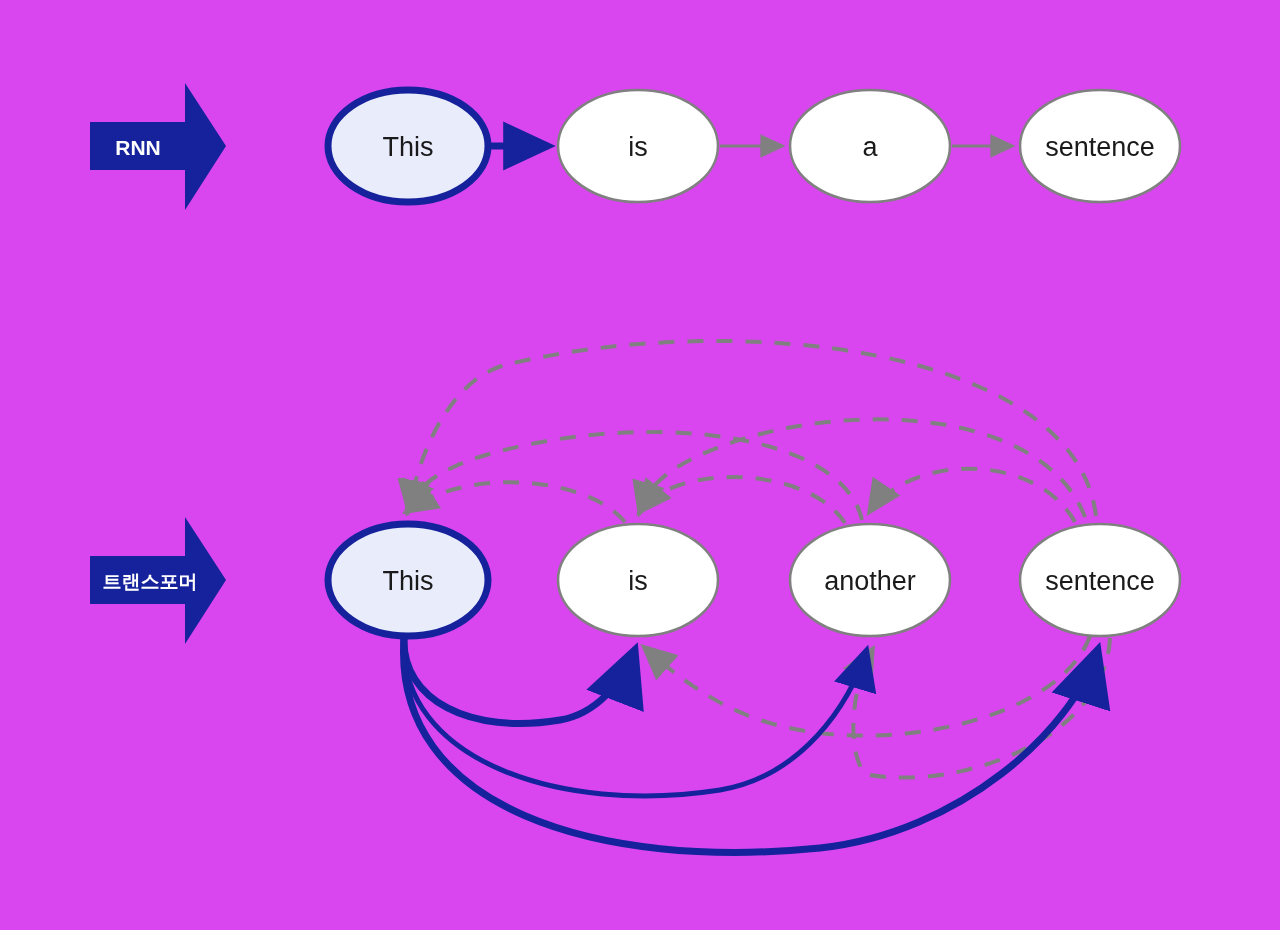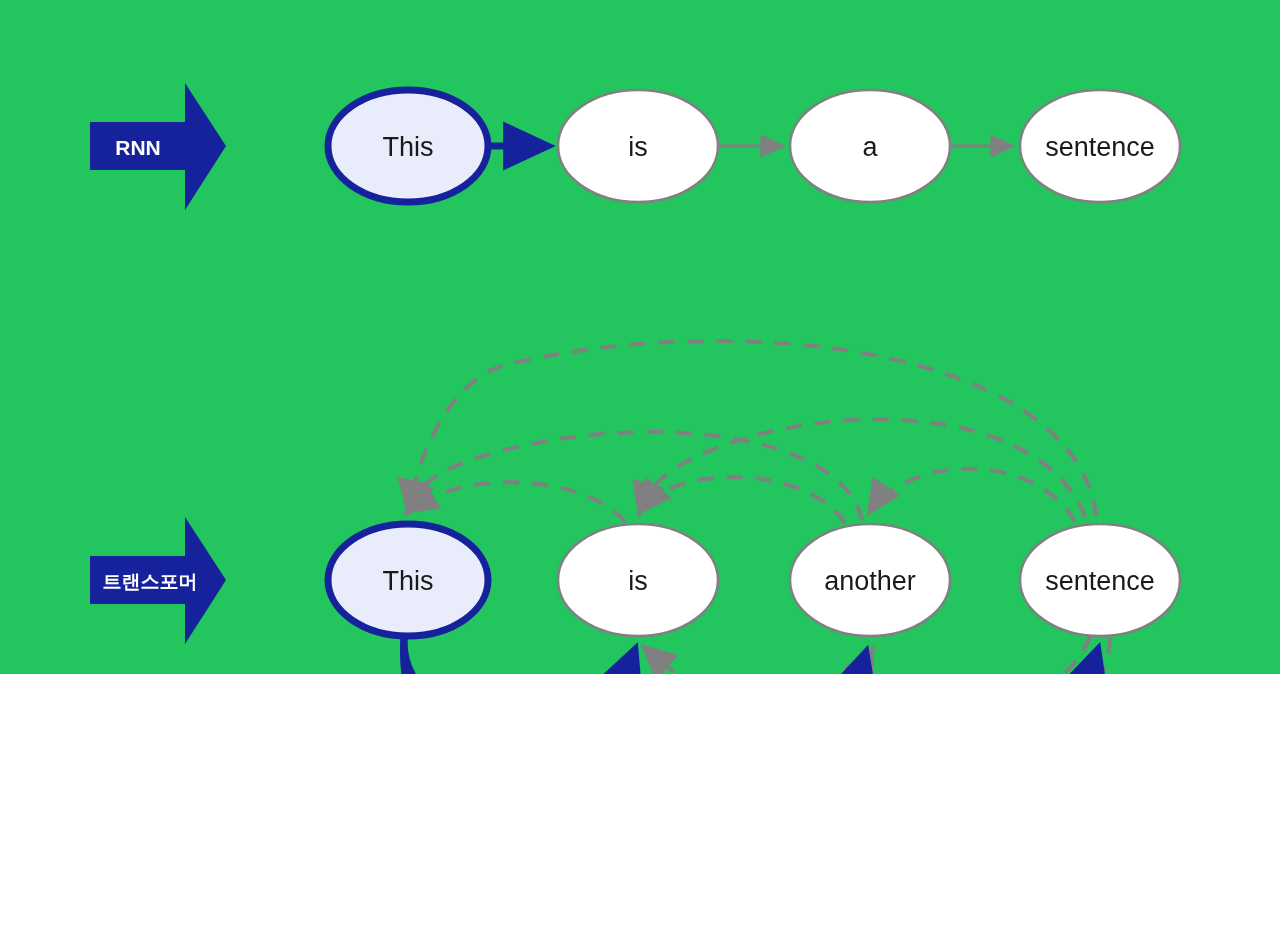--- a/index.html
+++ b/index.html
@@ -6,22 +6,22 @@
     margin: 0;
     padding: 0;
     background: #ffffff;
   }
   body {
     font-family: "Liberation Sans", "DejaVu Sans", sans-serif;
   }
   #canvas {
     position: relative;
     width: 1280px;
-    height: 674px;
-    background: #22c55e;
+    height: 930px;
+    background: #d946ef;
     overflow: hidden;
   }
   #diagram {
     position: absolute;
     left: 0;
     top: 0;
     width: 1280px;
     height: 930px;
   }
   .node-label {

